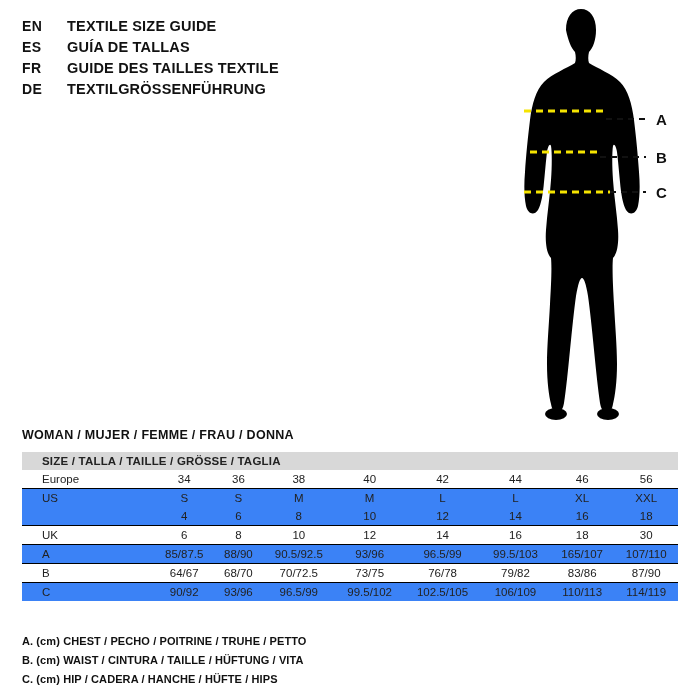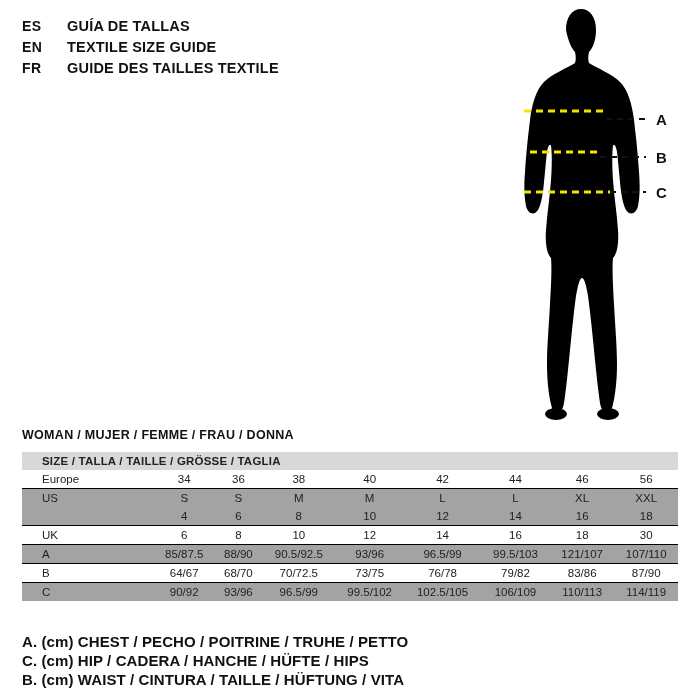--- a/index.html
+++ b/index.html
@@ -87,54 +87,58 @@
     width: 108px;
   }
   .row-head {
     background: #d8d8d8;
   }
   .row-head td {
     font-weight: bold;
     font-size: 11.5px;
     letter-spacing: 0.2px;
   }
-  .row-shade { background: #a3a3a3; }
+  .row-shade { background: #3b82f6; }
   .row-plain { background: #ffffff; }
   .row-line td { border-bottom: 1px solid #000000; }
 
   
   .legend {
     position: absolute;
     left: 22px;
     top: 632px;
     width: 600px;
   }
   .legend-row {
-    font-size: 15px;
+    font-size: 11px;
     font-weight: bold;
     color: #111;
     line-height: 19px;
     letter-spacing: 0.1px;
   }
 </style>
 </head>
 <body>
 
 <div class="lang-block">
   <div class="lang-row">
+    <span class="lang-code">EN</span>
+    <span class="lang-title">TEXTILE SIZE GUIDE</span>
+  </div>
+  <div class="lang-row">
     <span class="lang-code">ES</span>
     <span class="lang-title">GUÍA DE TALLAS</span>
   </div>
   <div class="lang-row">
-    <span class="lang-code">EN</span>
-    <span class="lang-title">TEXTILE SIZE GUIDE</span>
-  </div>
-  <div class="lang-row">
     <span class="lang-code">FR</span>
     <span class="lang-title">GUIDE DES TAILLES TEXTILE</span>
+  </div>
+  <div class="lang-row">
+    <span class="lang-code">DE</span>
+    <span class="lang-title">TEXTILGRÖSSENFÜHRUNG</span>
   </div>
 </div>
 
 <div class="figure-area">
   <svg class="figure-svg" width="240" height="430" viewBox="0 0 240 430">
 
     <path fill="#000000" d="
       M106,30
       C106,17 112,9 121,9
       C130,9 136,17 136,30
@@ -250,21 +254,21 @@
       <td>30</td>
     </tr>
     <tr class="row-shade row-line">
       <td class="label-cell">A</td>
       <td>85/87.5</td>
       <td>88/90</td>
       <td>90.5/92.5</td>
       <td>93/96</td>
       <td>96.5/99</td>
       <td>99.5/103</td>
-      <td>121/107</td>
+      <td>165/107</td>
       <td>107/110</td>
     </tr>
     <tr class="row-plain row-line">
       <td class="label-cell">B</td>
       <td>64/67</td>
       <td>68/70</td>
       <td>70/72.5</td>
       <td>73/75</td>
       <td>76/78</td>
       <td>79/82</td>
@@ -280,15 +284,15 @@
       <td>102.5/105</td>
       <td>106/109</td>
       <td>110/113</td>
       <td>114/119</td>
     </tr>
   </tbody>
 </table>
 
 <div class="legend">
   <div class="legend-row">A. (cm) CHEST / PECHO / POITRINE / TRUHE / PETTO</div>
+  <div class="legend-row">B. (cm) WAIST / CINTURA / TAILLE / HÜFTUNG / VITA</div>
   <div class="legend-row">C. (cm) HIP / CADERA / HANCHE / HÜFTE / HIPS</div>
-  <div class="legend-row">B. (cm) WAIST / CINTURA / TAILLE / HÜFTUNG / VITA</div>
 </div>
 
 </body></html>

